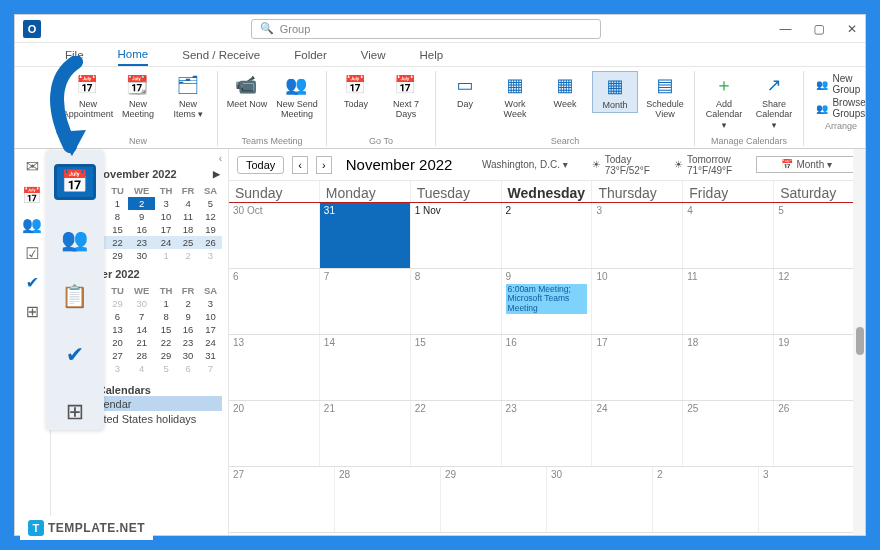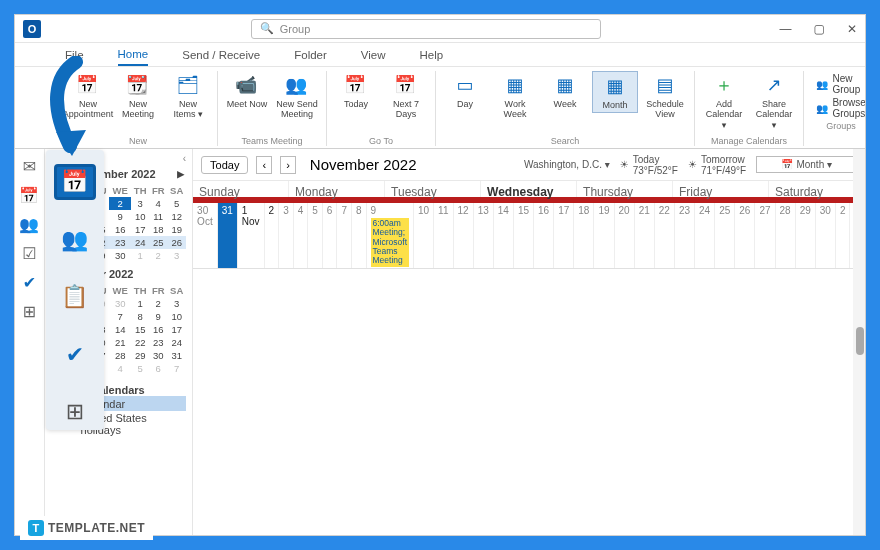--- a/index.html
+++ b/index.html
@@ -36,31 +36,31 @@
 .mini td.wk{background:#d9e8f7}
 .calsec{margin-top:8px;font-size:11px}
 .calsec .hdr{font-weight:600;display:flex;align-items:center;gap:4px}
 .calsec .item{padding:1px 0 1px 16px;display:flex;align-items:center;gap:4px}
 .calsec .item.sel{background:#bcd6f0}
 .main{flex:1;display:flex;flex-direction:column;position:relative}
 .maintop{height:32px;display:flex;align-items:center;gap:8px;padding:0 8px;font-size:11px;border-bottom:1px solid #e8e8e8}
 .maintop .today{border:1px solid #bbb;padding:2px 8px;border-radius:3px;cursor:pointer}
 .maintop .nav{border:1px solid #bbb;padding:2px 5px;cursor:pointer}
 .maintop .title{font-size:15px;margin-left:6px}
-.maintop .right{margin-left:auto;display:flex;align-items:center;gap:10px;color:#555;font-size:10px}
+.maintop .right{margin-left:auto;display:flex;align-items:center;gap:24px;color:#555;font-size:10px}
 .weather{display:flex;align-items:center;gap:4px}
-.dayhdr{display:flex;height:22px;font-size:12px;color:#666;border-bottom:6px solid #b91c1c}
+.dayhdr{display:flex;height:22px;font-size:14px;color:#666;border-bottom:1px solid #b91c1c}
 .dayhdr div{flex:1;padding:4px 6px;border-right:1px solid #eee}
 .dayhdr .bold{font-weight:700;color:#333}
-.grid{flex:1;display:flex;flex-direction:row;overflow-y:auto}
+.grid{flex:1;display:flex;flex-direction:column;overflow-y:auto}
 .wkrow{display:flex;height:66px;border-bottom:1px solid #e0e0e0}
 .cell{flex:1;border-right:1px solid #eee;padding:2px 4px;font-size:10px;color:#888;position:relative}
 .cell.bold{font-weight:400;color:#222}
 .cell.today{background:#0f6cbd;color:#fff}
-.cell .ev{background:#fde047;font-size:8.5px;color:#135a9e;padding:1px 2px;margin-top:2px;line-height:1.1}
+.cell .ev{background:#7dd3fc;font-size:8.5px;color:#135a9e;padding:1px 2px;margin-top:2px;line-height:1.1}
 .scrollbar{position:absolute;right:0;top:0;bottom:0;width:12px;background:#f4f4f4}
 .scrollthumb{position:absolute;right:1px;width:8px;height:28px;background:#a9a9a9;border-radius:4px;top:178px}
 
 .iconstrip{position:absolute;left:46px;top:150px;width:58px;height:280px;background:#e9eff5;border-radius:4px;display:flex;flex-direction:column;align-items:center;gap:22px;padding-top:14px;z-index:10;box-shadow:0 1px 4px rgba(0,0,0,.15)}
 .iconstrip .it{width:42px;height:42px;display:flex;align-items:center;justify-content:center;font-size:22px;color:#555}
 .iconstrip .it.active{background:#0f6cbd;color:#fff;border:3px solid #0b5aa0;border-radius:4px}
 .arrow{position:absolute;left:36px;top:56px;width:56px;height:110px;z-index:11}
 .arrow svg{width:100%;height:100%}
 .watermark{position:absolute;left:20px;bottom:10px;background:#fff;padding:4px 8px;font-size:12px;font-weight:700;color:#555;display:flex;align-items:center;gap:4px;z-index:20;letter-spacing:.5px}
 .watermark .sq{background:#17a4e0;color:#fff;width:16px;height:16px;display:flex;align-items:center;justify-content:center;border-radius:3px;font-size:11px}
@@ -180,21 +180,21 @@
       <div class="hstack">
         <div class="row">
               <span>👥</span>
               <span>New Group</span>
             </div>
         <div class="row">
               <span>👥</span>
               <span>Browse Groups</span>
             </div>
       </div>
-      <div class="rgrplbl">Groups</div>
+      <div class="rgrplbl">Arrange</div>
     </div>
 
   </div>
 
   <div class="body">
     <div class="leftrail">
       <span>✉</span>
       <span style="color:#0f6cbd">📅</span>
       <span>👥</span>
       <span>☑</span>

